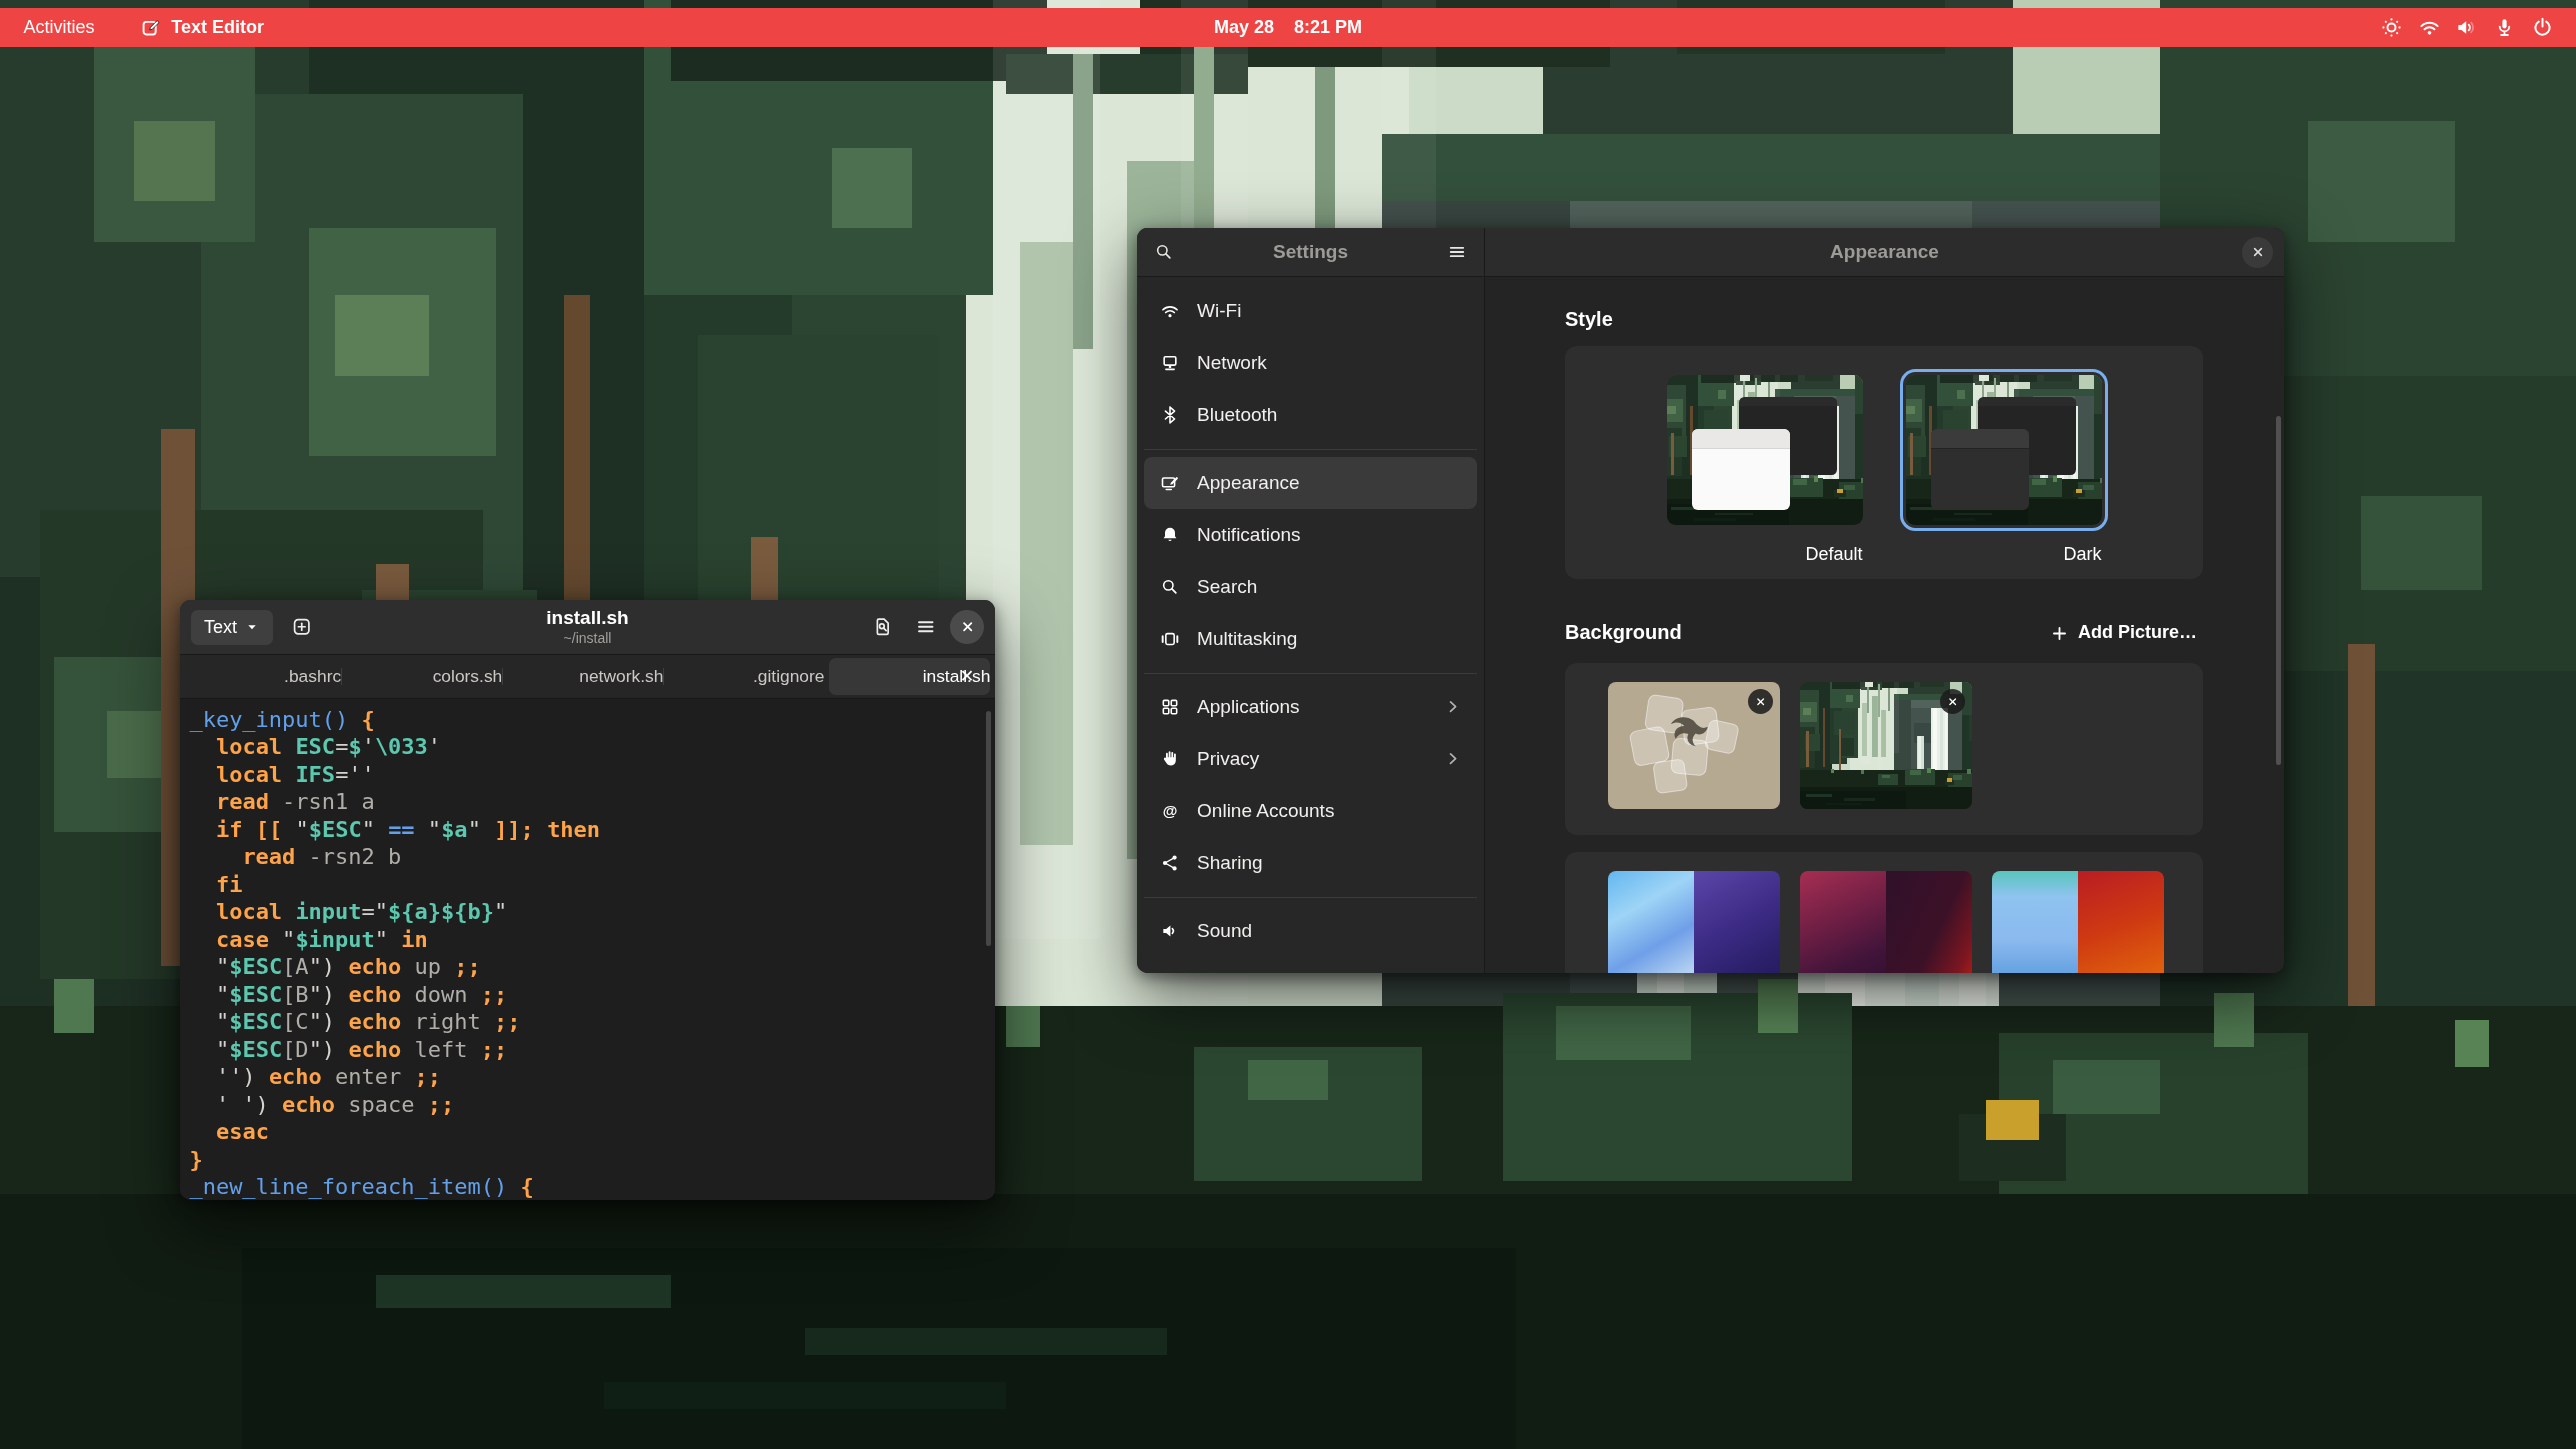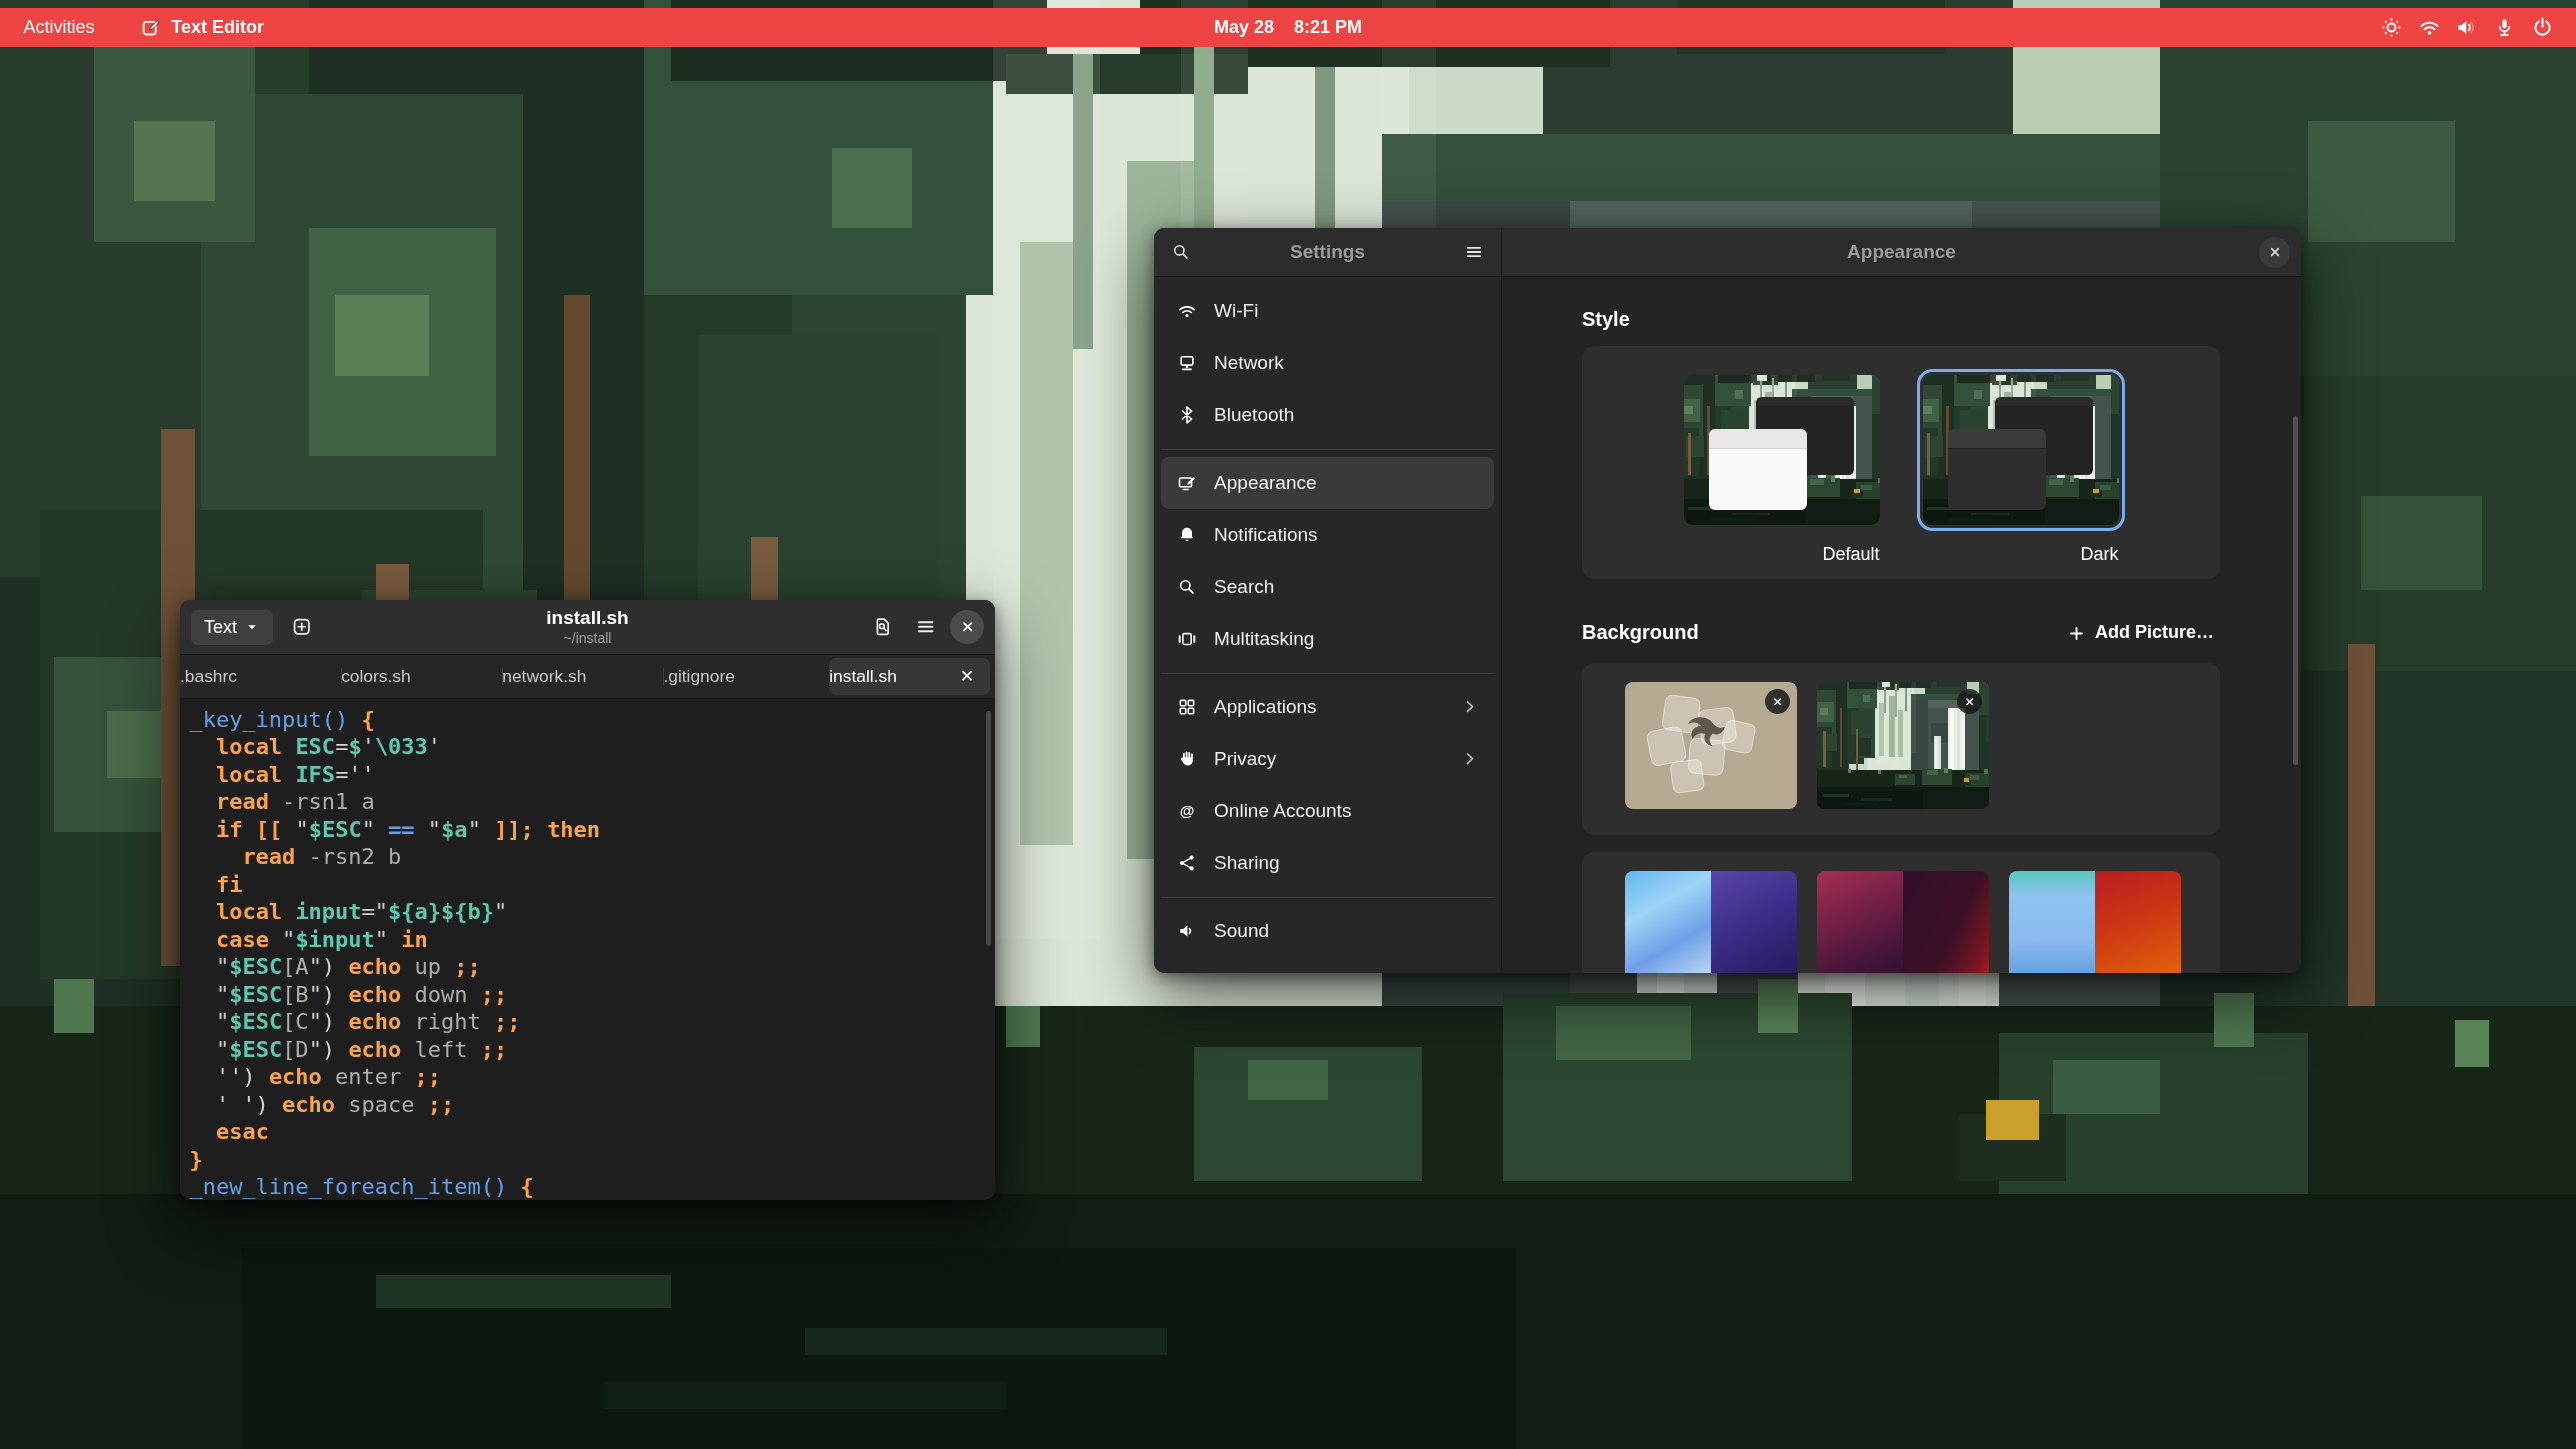--- a/index.html
+++ b/index.html
@@ -37,38 +37,38 @@
   .icon-btn svg{width:21.5px;height:21.5px;}
   .ed-title{position:absolute;left:50%;top:50%;transform:translate(-50%,-50%);text-align:center;line-height:1.15;}
   .ed-title .t{font-size:19px;font-weight:700;color:#fff;}
   .ed-title .s{font-size:14px;color:#a39f9b;margin-top:1.3px;}
   .ed-right{margin-left:auto;display:flex;align-items:center;gap:6.7px;}
   .circle-btn{width:34px;height:34px;border-radius:50%;border:none;background:#4b4b4b;color:#fff;
     display:flex;align-items:center;justify-content:center;}
   .circle-btn svg{width:17.4px;height:17.4px;}
 
   .tabbar{height:43px;background:#262626;border-bottom:0.7px solid #181818;display:flex;}
-  .tab{flex:1;position:relative;display:flex;align-items:center;justify-content:flex-start;
+  .tab{flex:1;position:relative;display:flex;align-items:center;justify-content:flex-end;
     color:#ccc9c5;font-size:17.4px;}
   .tab.sep::before{content:"";position:absolute;left:0;top:12.7px;bottom:12.7px;width:0.7px;background:#3e3e3e;}
   .tab.active{background:#373737;border-radius:6.7px;margin:3.4px 4.7px;color:#fff;}
   .tab-close{position:absolute;right:16px;font-size:17.4px;color:#fff;}
 
   #code{padding:6.7px 0 0 9.4px;font-family:"DejaVu Sans Mono",monospace;font-size:22px;line-height:27.5px;
     white-space:pre;color:#d6d3cf;}
   .kw{color:#ffa348;font-weight:bold;}
   .fn{color:#62a0ea;}
   .var{color:#5bc8af;font-weight:bold;}
   .op{color:#62a0ea;font-weight:bold;}
   .ar{color:#b1aea9;}
   .pl{color:#d6d3cf;}
   .ed-scroll{position:absolute;right:4px;top:111px;width:5.4px;height:235px;background:#4f4f4f;border-radius:2.7px;opacity:.85;}
 
   
-  #settings{left:1137px;top:228px;width:1147px;height:745px;background:#242424;display:flex;z-index:30;margin-left:17px;}
+  #settings{left:1137px;top:228px;width:1147px;height:745px;background:#242424;display:flex;z-index:30;}
   .sb{width:347px;background:#272727;position:relative;flex:none;}
   .sb-header{position:relative;height:48px;background:#2c2c2c;border-bottom:0.7px solid #1a1a1a;
     display:flex;align-items:center;justify-content:space-between;padding:0 9.4px;}
   .sb-title,.pn-title{font-size:19px;font-weight:700;color:#9d9b98;position:absolute;left:50%;transform:translateX(-50%);}
   .hdr-btn{width:35px;height:35px;border:none;background:transparent;border-radius:6.7px;color:#e8e6e3;
     display:flex;align-items:center;justify-content:center;}
   .hdr-btn svg{width:20px;height:20px;}
   .sb-list{padding:8px 6.7px 0 6.7px;}
   .row{height:52px;display:flex;align-items:center;gap:17.4px;padding:0 16px;border-radius:8px;
     color:#f1f0ee;font-size:19px;}

